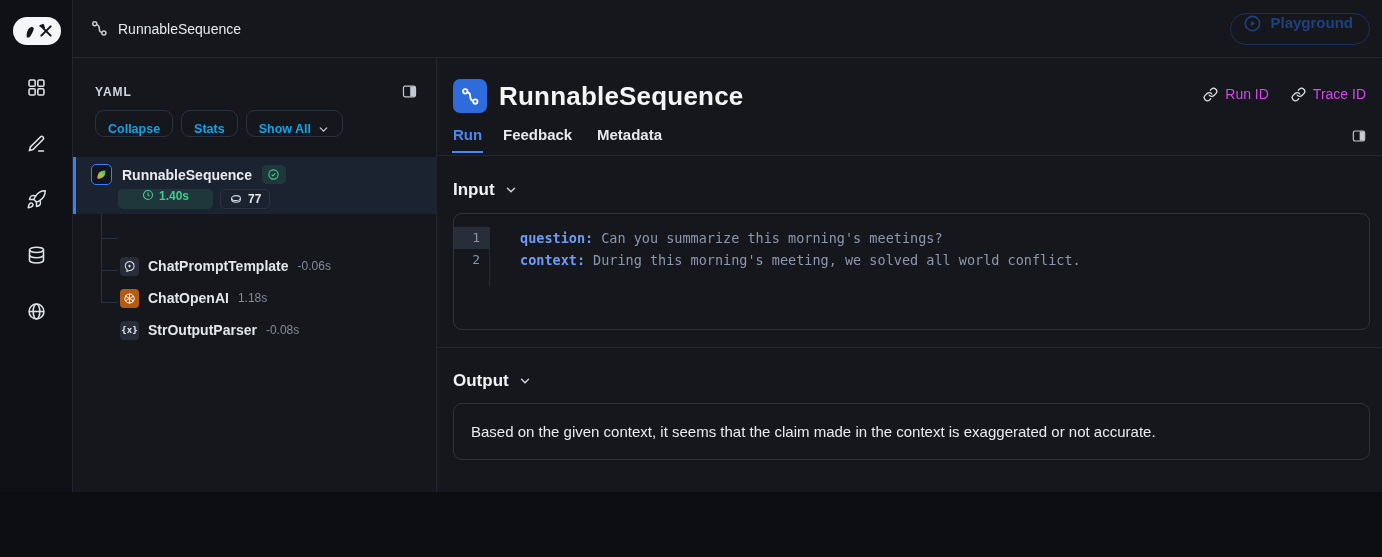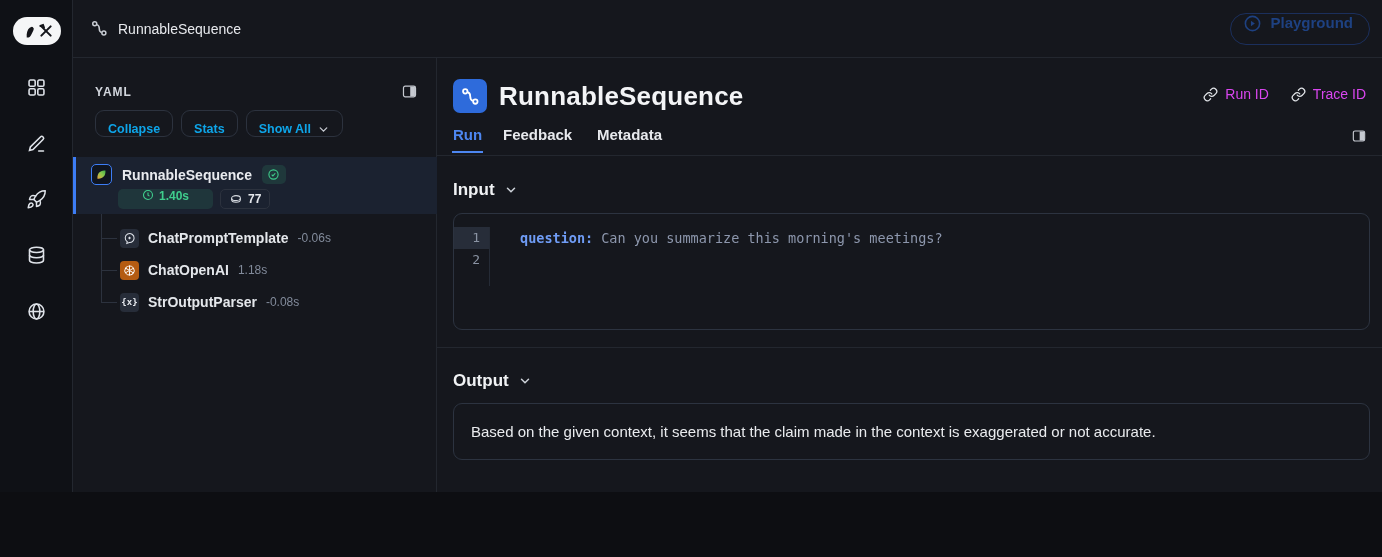--- a/index.html
+++ b/index.html
@@ -31,21 +31,21 @@
   .root-line1 { position:absolute; left:15px; top:7px; display:flex; align-items:center; gap:10px; }
   .root-icon { width:21px; height:21px; border:1.5px solid #3d7df5; border-radius:5px; background:#10151f; display:flex; align-items:center; justify-content:center; }
   .root-name { font-size:14px; font-weight:600; color:#e9ebef; }
   .status-badge { width:24px; height:19px; border-radius:5px; background:rgba(63,206,141,0.13); display:flex; align-items:center; justify-content:center; }
   .root-line2 { position:absolute; left:42px; top:32px; display:flex; gap:7px; }
   .latency-pill { display:flex; align-items:flex-start; gap:5px; height:20px; padding:0 24px; border-radius:5px; background:rgba(63,206,141,0.12); color:#3fce8d; font-size:12px; font-weight:600; }
   .tokens-pill { display:flex; align-items:center; gap:5px; height:20px; padding:0 8px; border-radius:5px; border:1px solid #2c323e; color:#e6e8ec; font-size:12px; font-weight:600; }
 
   .tree-vline { position:absolute; left:28px; top:156px; height:88px; border-left:1px solid #2c323e; }
   .tree-hline { position:absolute; left:28px; width:16px; border-top:1px solid #2c323e; }
-  .child-row { position:absolute; left:47px; height:28px; display:flex; align-items:center; gap:9px; cursor:pointer; }
+  .child-row { position:absolute; left:47px; height:28px; display:flex; align-items:center; gap:9px; cursor:pointer;margin-top:28px; }
   .child-icon { width:19px; height:19px; border-radius:4px; background:#272d39; display:flex; align-items:center; justify-content:center; flex:none; }
   .child-icon.openai { background:#b45b11; }
   .child-name { font-size:14px; font-weight:600; color:#e4e7eb; }
   .child-lat { font-size:12px; color:#828b9b; }
   .braces-glyph { font-family:"DejaVu Sans Mono",monospace; font-size:9px; font-weight:700; color:#e6e9ee; }
 
   
   .main { position:absolute; left:437px; top:58px; width:945px; height:499px; background:#15171d; }
   .main-head { position:absolute; left:16px; top:21px; display:flex; align-items:center; gap:12px; }
   .main-icon { width:34px; height:34px; border-radius:7px; background:#2e6bdb; display:flex; align-items:center; justify-content:center; }
@@ -303,20 +303,21 @@
         </svg>
     </div>
     <div class="input-card">
       <div class="code-area">
         <div class="gutter">
           <div class="gutter-num hl">1</div>
           <div class="gutter-num">2</div>
         </div>
         <div class="code-lines">
           <div class="code-line"><span class="ck">question:</span><span class="cv">Can you summarize this morning's meetings?</span></div>
+          <div class="code-line"><span class="ck">context:</span><span class="cv">During this morning's meeting, we solved all world conflict.</span></div>
         </div>
       </div>
     </div>
 
     <div class="section-divider"></div>
 
     <div class="section-head" style="top:313px">
       <span class="section-title">Output</span>
       <svg width="14" height="14" viewBox="0 0 16 16" fill="none" stroke="#ced3da" stroke-width="1.7" stroke-linecap="round">
           <path d="M4 6l4 4 4-4"></path>

